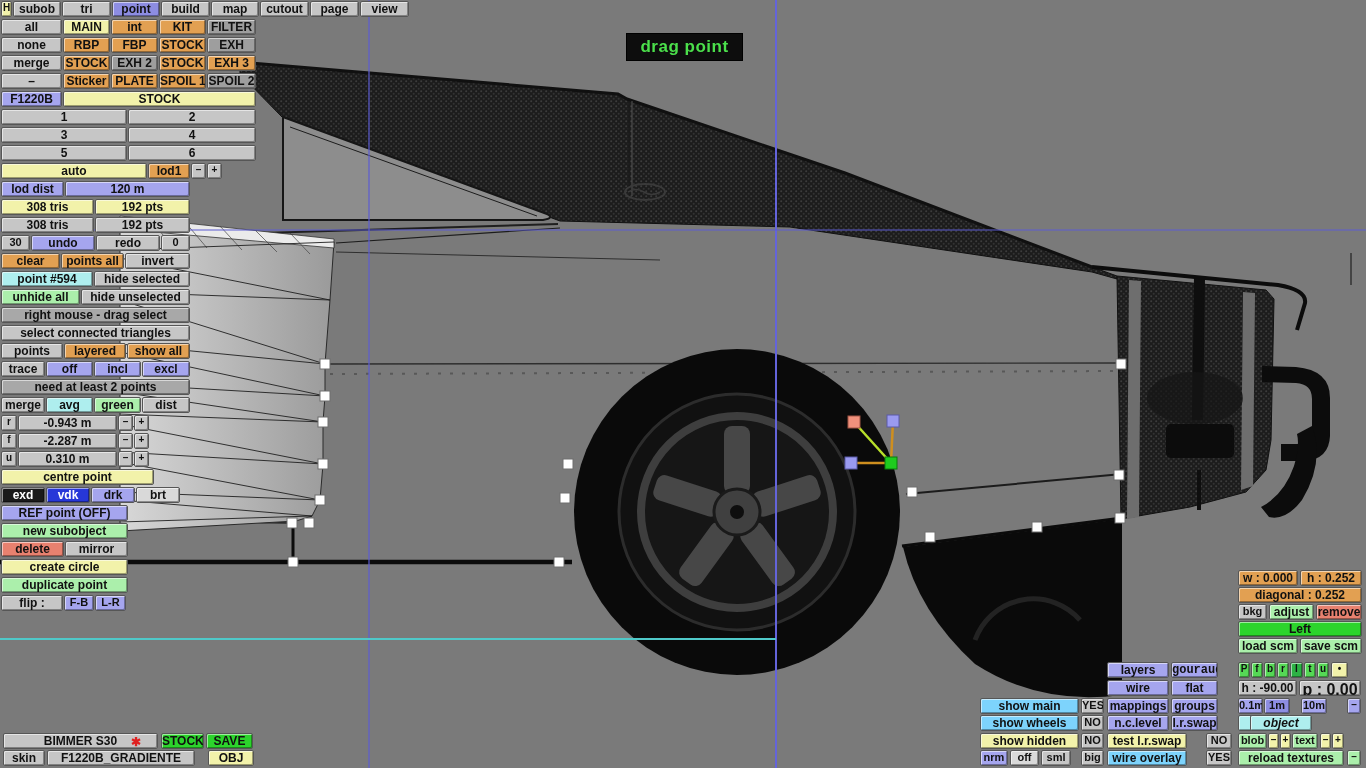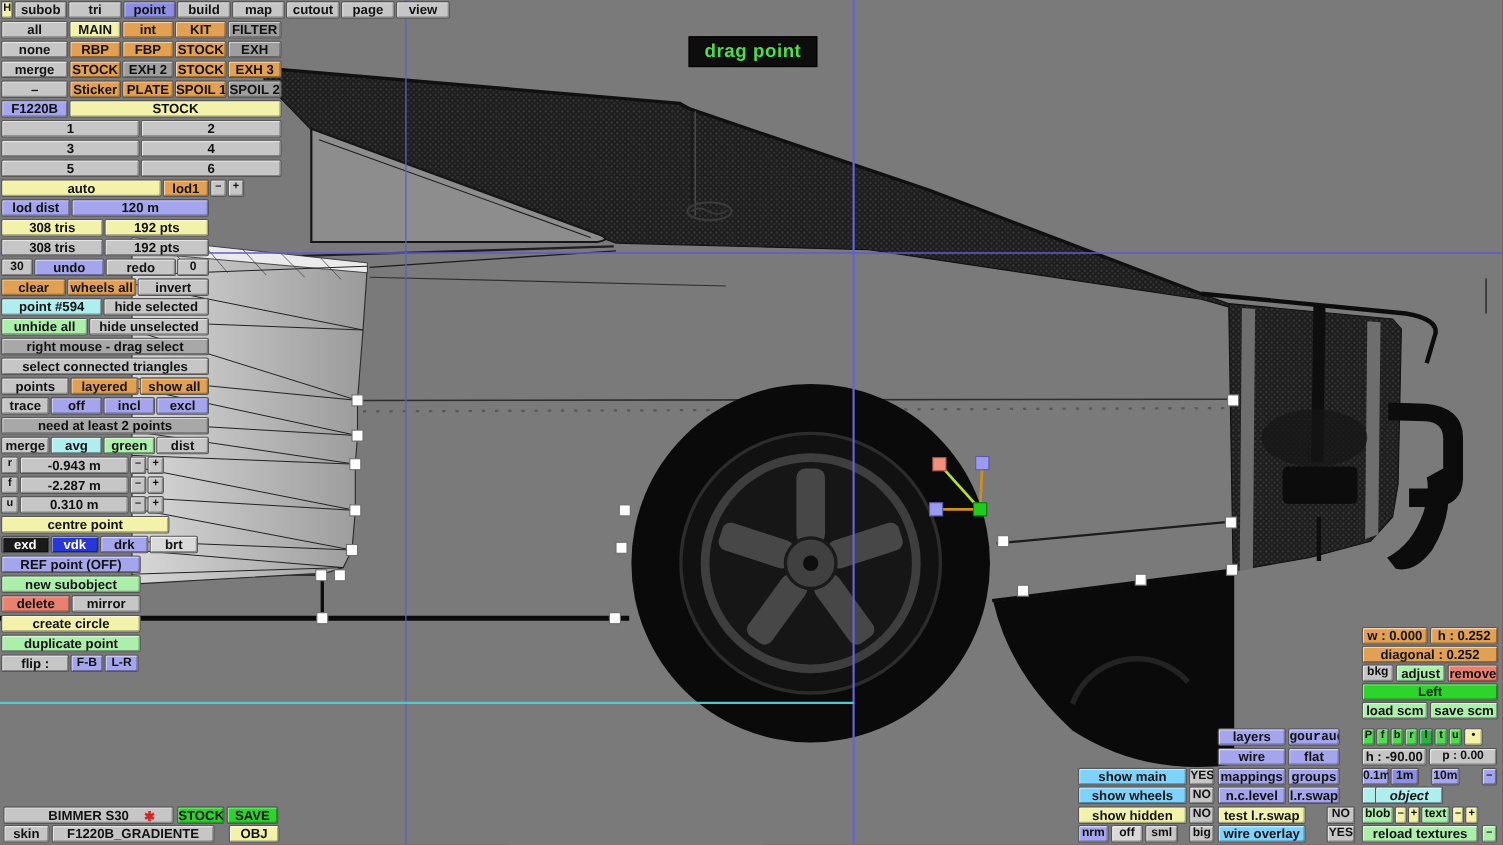--- a/index.html
+++ b/index.html
@@ -208,21 +208,21 @@
     <div class="btn p" style="left: 65px; top: 181px; width: 125px; font-size: 12px;">120 m</div>
     <div class="btn y" style="left: 1px; top: 199px; width: 93px; font-size: 12px;">308 tris</div>
     <div class="btn y" style="left: 95px; top: 199px; width: 95px; font-size: 12px;">192 pts</div>
     <div class="btn g" style="left: 1px; top: 217px; width: 93px; font-size: 12px;">308 tris</div>
     <div class="btn g" style="left: 95px; top: 217px; width: 95px; font-size: 12px;">192 pts</div>
     <div class="btn g" style="left: 1px; top: 235px; width: 29px; font-size: 11px;">30</div>
     <div class="btn p" style="left: 31px; top: 235px; width: 64px; font-size: 12px;">undo</div>
     <div class="btn g" style="left: 96px; top: 235px; width: 64px; font-size: 12px;">redo</div>
     <div class="btn g" style="left: 161px; top: 235px; width: 29px; font-size: 11px;">0</div>
     <div class="btn o" style="left: 1px; top: 253px; width: 59px; font-size: 12px;">clear</div>
-    <div class="btn o" style="left: 61px; top: 253px; width: 63px; font-size: 12px;">wheels all</div>
+    <div class="btn o" style="left: 61px; top: 253px; width: 63px; font-size: 12px;">points all</div>
     <div class="btn g" style="left: 125px; top: 253px; width: 65px; font-size: 12px;">invert</div>
     <div class="btn c" style="left: 1px; top: 271px; width: 92px; font-size: 12px;">point #594</div>
     <div class="btn g" style="left: 94px; top: 271px; width: 96px; font-size: 12px;">hide selected</div>
     <div class="btn lg" style="left: 1px; top: 289px; width: 79px; font-size: 12px;">unhide all</div>
     <div class="btn g" style="left: 81px; top: 289px; width: 109px; font-size: 12px;">hide unselected</div>
     <div class="btn a" style="left: 1px; top: 307px; width: 189px; font-size: 12px;">right mouse - drag select</div>
     <div class="btn g" style="left: 1px; top: 325px; width: 189px; font-size: 12px;">select connected triangles</div>
     <div class="btn g" style="left: 1px; top: 343px; width: 62px; font-size: 12px;">points</div>
     <div class="btn o" style="left: 64px; top: 343px; width: 62px; font-size: 12px;">layered</div>
     <div class="btn o" style="left: 127px; top: 343px; width: 63px; font-size: 12px;">show all</div>
@@ -282,21 +282,21 @@
     <div class="btn gn" style="left: 1251px; top: 662px; width: 12px; font-size: 10px;">f</div>
     <div class="btn gn" style="left: 1264px; top: 662px; width: 12px; font-size: 10px;">b</div>
     <div class="btn gn" style="left: 1277px; top: 662px; width: 12px; font-size: 10px;">r</div>
     <div class="btn gd" style="left: 1290px; top: 662px; width: 13px; font-size: 10px;">l</div>
     <div class="btn gn" style="left: 1304px; top: 662px; width: 12px; font-size: 10px;">t</div>
     <div class="btn gn" style="left: 1317px; top: 662px; width: 12px; font-size: 10px;">u</div>
     <div class="btn y" style="left: 1331px; top: 662px; width: 17px; font-size: 10px;">•</div>
     <div class="btn p" style="left: 1107px; top: 680px; width: 62px; font-size: 12px;">wire</div>
     <div class="btn p" style="left: 1171px; top: 680px; width: 47px; font-size: 12px;">flat</div>
     <div class="btn g" style="left: 1238px; top: 680px; width: 59px; font-size: 12px;">h : -90.00</div>
-    <div class="btn g" style="left: 1299px; top: 680px; width: 62px; font-size: 11px;">p : 0.00</div>
+    <div class="btn g" style="left: 1299px; top: 680px; width: 62px; font-size: 16px;">p : 0.00</div>
     <div class="btn pe" style="left: 980px; top: 698px; width: 99px; font-size: 12px;">show main</div>
     <div class="btn g" style="left: 1081px; top: 698px; width: 23px; font-size: 11px;">YES</div>
     <div class="btn p" style="left: 1107px; top: 698px; width: 62px; font-size: 12px;">mappings</div>
     <div class="btn p" style="left: 1171px; top: 698px; width: 47px; font-size: 12px;">groups</div>
     <div class="btn p" style="left: 1238px; top: 698px; width: 25px; font-size: 11px;">0.1m</div>
     <div class="btn pd" style="left: 1264px; top: 698px; width: 26px; font-size: 11px;">1m</div>
     <div class="btn p" style="left: 1301px; top: 698px; width: 26px; font-size: 11px;">10m</div>
     <div class="btn p" style="left: 1347px; top: 698px; width: 14px; font-size: 10px;">–</div>
     <div class="btn pe" style="left: 980px; top: 715px; width: 99px; font-size: 12px;">show wheels</div>
     <div class="btn g" style="left: 1081px; top: 715px; width: 23px; font-size: 11px;">NO</div>

